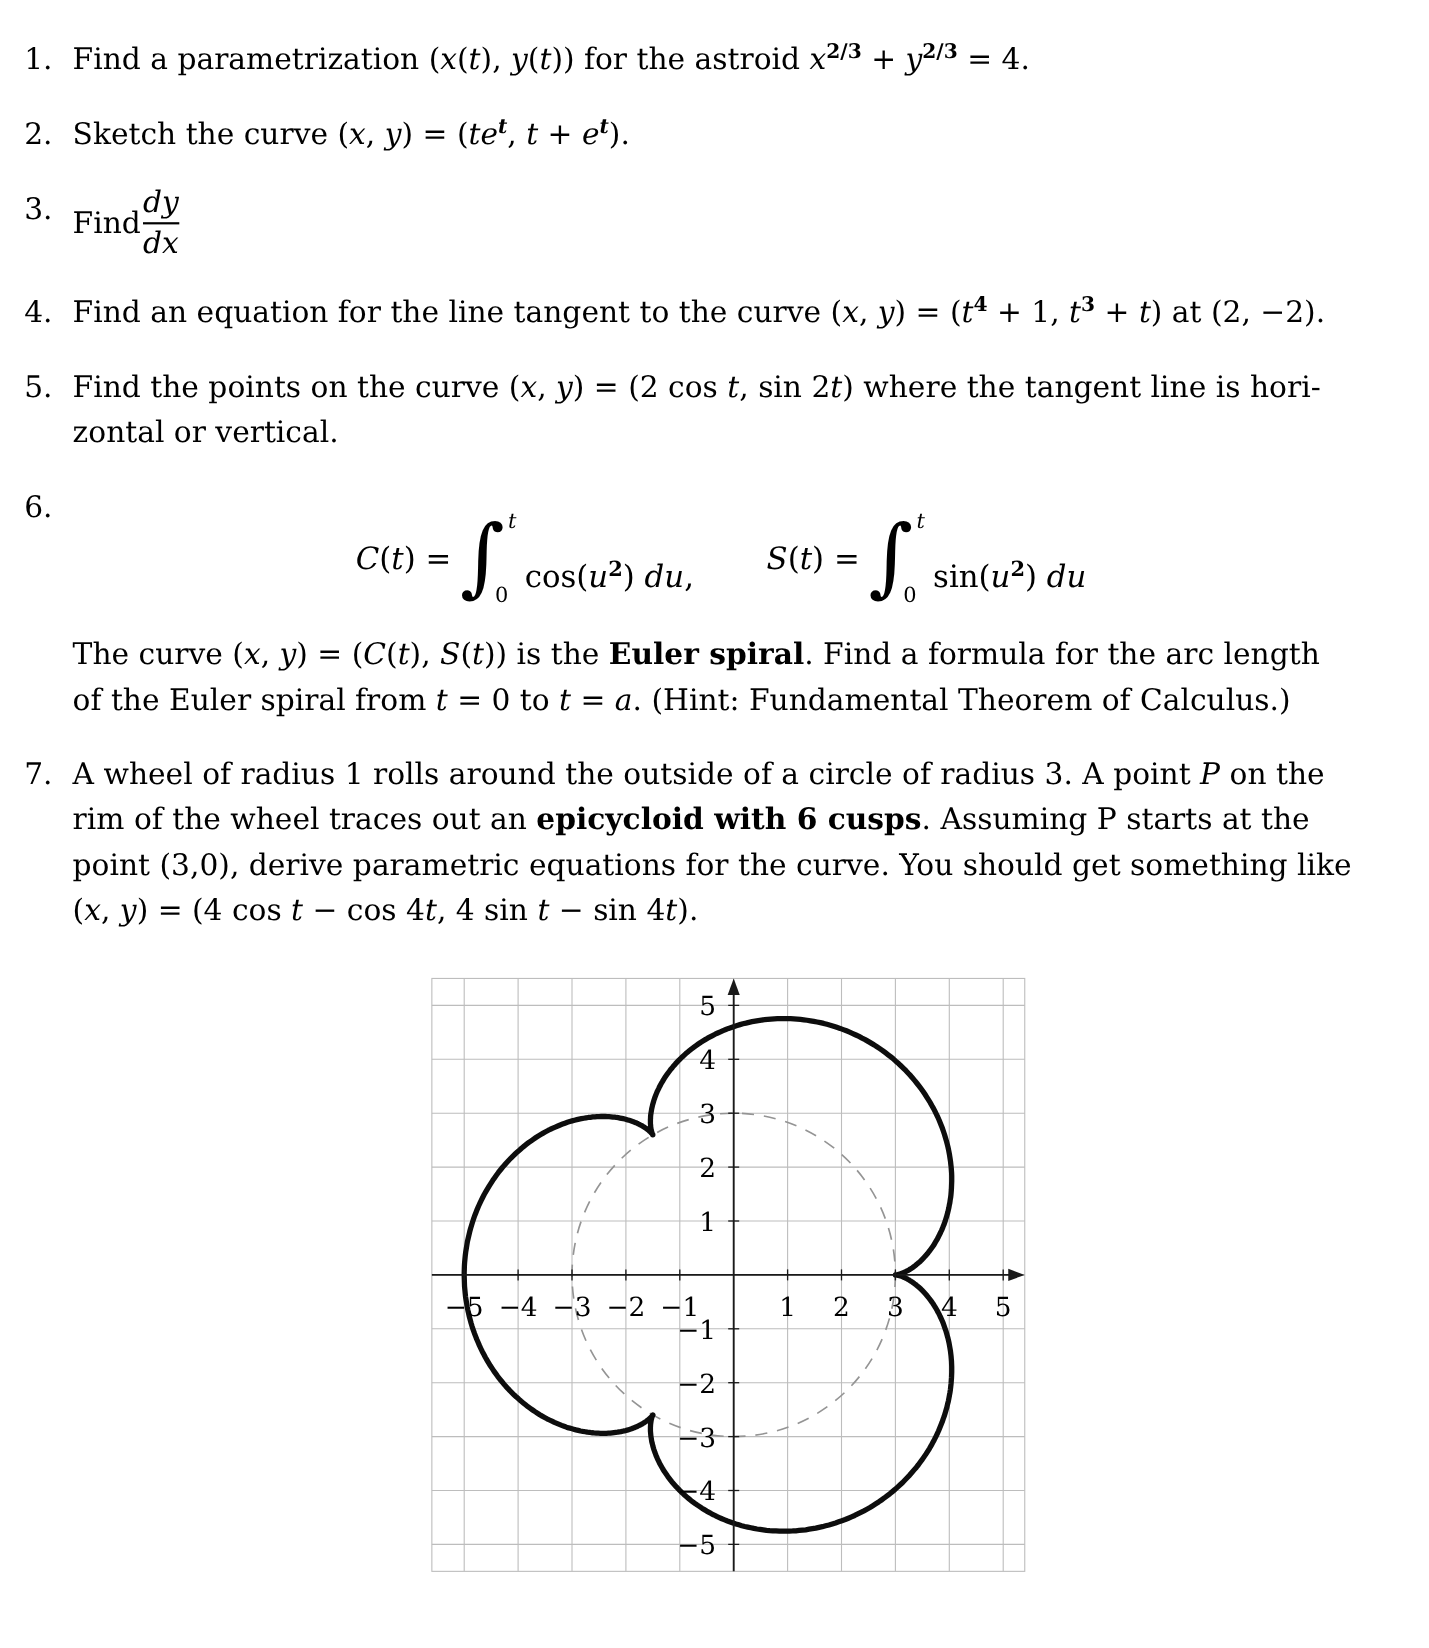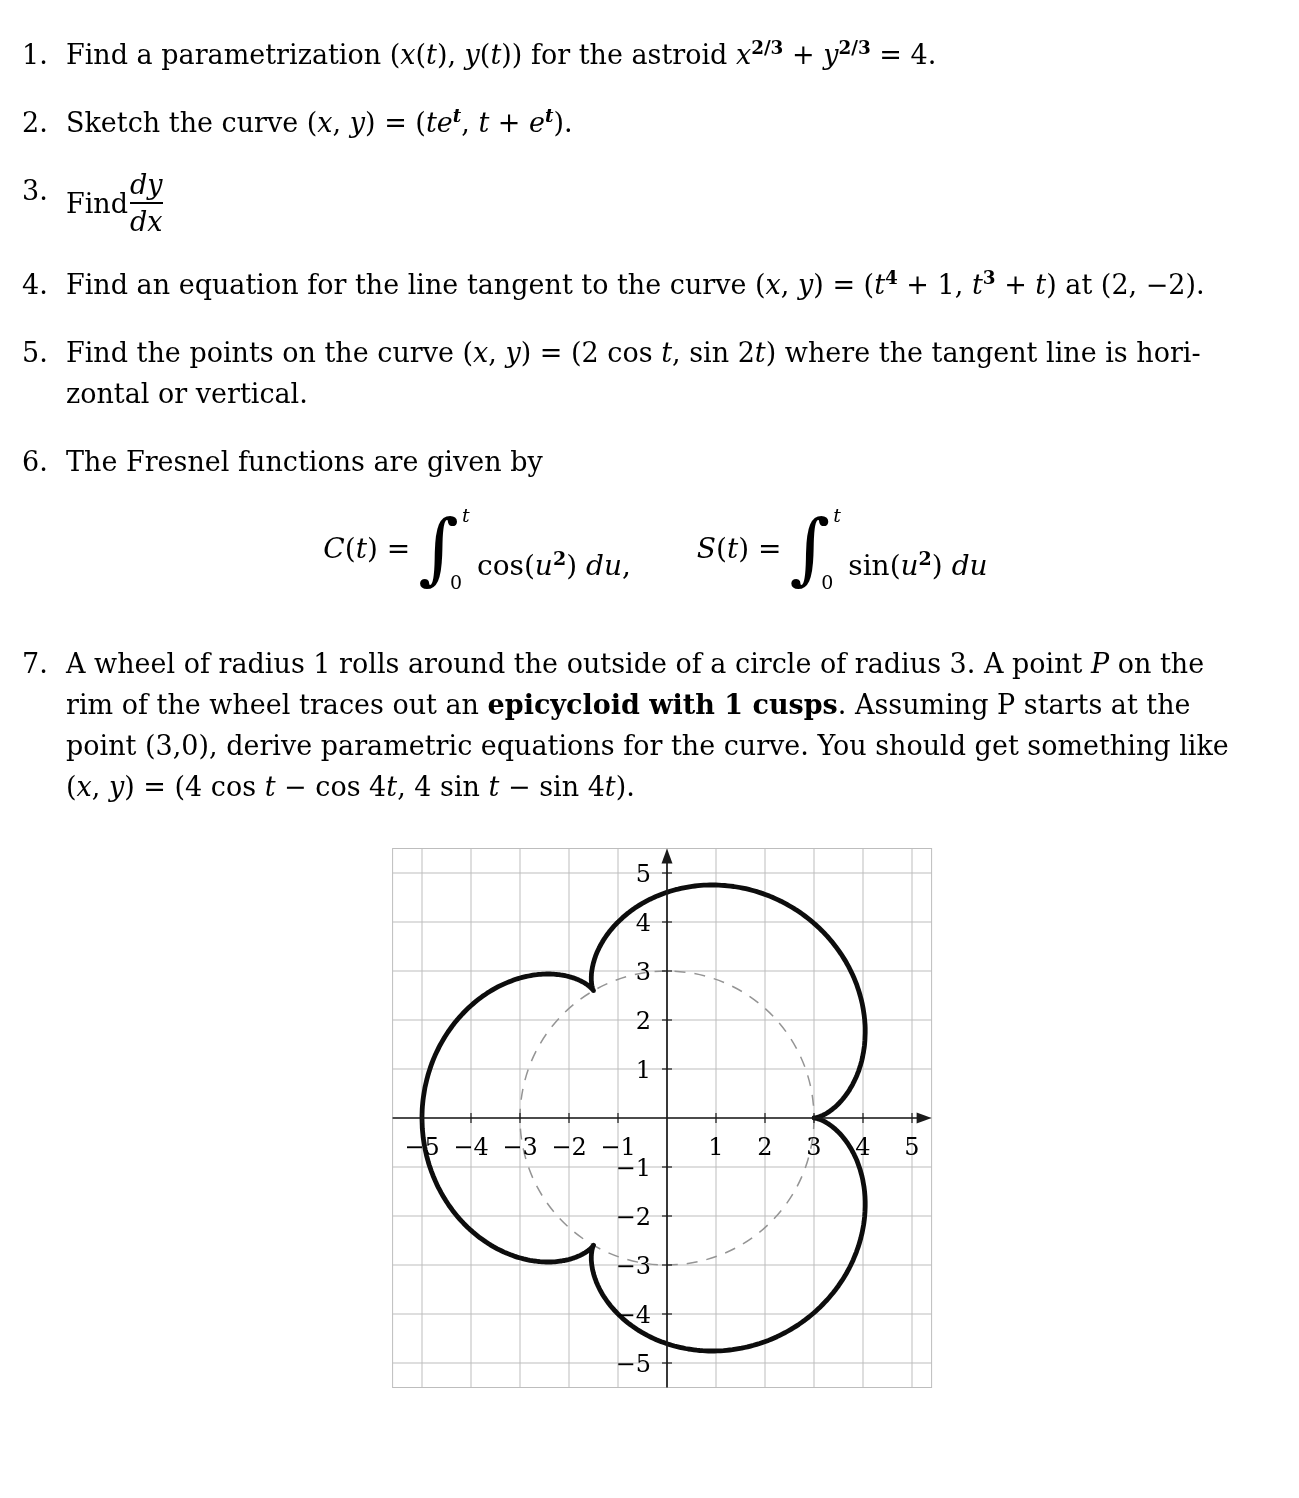--- a/index.html
+++ b/index.html
@@ -127,21 +127,20 @@
   </div>
 
   <div class="problem">
     <span class="num">5.</span>
     <div class="content">Find the points on the curve (<i>x</i>, <i>y</i>) = (2 cos <i>t</i>, sin 2<i>t</i>) where the tangent line is hori-<br>zontal or vertical.</div>
   </div>
 
   <div class="problem">
     <span class="num">6.</span>
     <div class="content">
-      <p class="p6-para">The Fresnel functions are given by</p>
       <div class="eqrow">
         <span class="eq">
           <span><i>C</i>(<i>t</i>) =</span>
           <span class="intwrap">
             <span class="int-glyph">∫</span>
             <span class="int-limits">
               <span class="up">t</span>
               <span class="lo">0</span>
             </span>
           </span>
@@ -152,26 +151,27 @@
           <span class="intwrap">
             <span class="int-glyph">∫</span>
             <span class="int-limits">
               <span class="up">t</span>
               <span class="lo">0</span>
             </span>
           </span>
           <span class="body">sin(<i>u</i><sup>2</sup>) <i>du</i></span>
         </span>
       </div>
+      <p class="p6-para">The curve (<i>x</i>, <i>y</i>) = (<i>C</i>(<i>t</i>), <i>S</i>(<i>t</i>)) is the <b>Euler spiral</b>. Find a formula for the arc length<br>of the Euler spiral from <i>t</i> = 0 to <i>t</i> = <i>a</i>. (Hint: Fundamental Theorem of Calculus.)</p>
     </div>
   </div>
 
   <div class="problem">
     <span class="num">7.</span>
-    <div class="content">A wheel of radius 1 rolls around the outside of a circle of radius 3. A point <i>P</i> on the<br>rim of the wheel traces out an <b>epicycloid with 1 cusps</b>. Assuming P starts at the<br>point (3,0), derive parametric equations for the curve. You should get something like<br>(<i>x</i>, <i>y</i>) = (4 cos <i>t</i> − cos 4<i>t</i>, 4 sin <i>t</i> − sin 4<i>t</i>).</div>
+    <div class="content">A wheel of radius 1 rolls around the outside of a circle of radius 3. A point <i>P</i> on the<br>rim of the wheel traces out an <b>epicycloid with 6 cusps</b>. Assuming P starts at the<br>point (3,0), derive parametric equations for the curve. You should get something like<br>(<i>x</i>, <i>y</i>) = (4 cos <i>t</i> − cos 4<i>t</i>, 4 sin <i>t</i> − sin 4<i>t</i>).</div>
   </div>
 
   <figure class="fig">
     <svg id="figure-svg" width="552" height="556" viewBox="0 0 552 556">
         <g stroke="#bdbdbd" stroke-width="1">
           <line x1="33" y1="7.5" x2="33" y2="546.5"></line>
           <line x1="82" y1="7.5" x2="82" y2="546.5"></line>
           <line x1="131" y1="7.5" x2="131" y2="546.5"></line>
           <line x1="180" y1="7.5" x2="180" y2="546.5"></line>
           <line x1="229" y1="7.5" x2="229" y2="546.5"></line>

